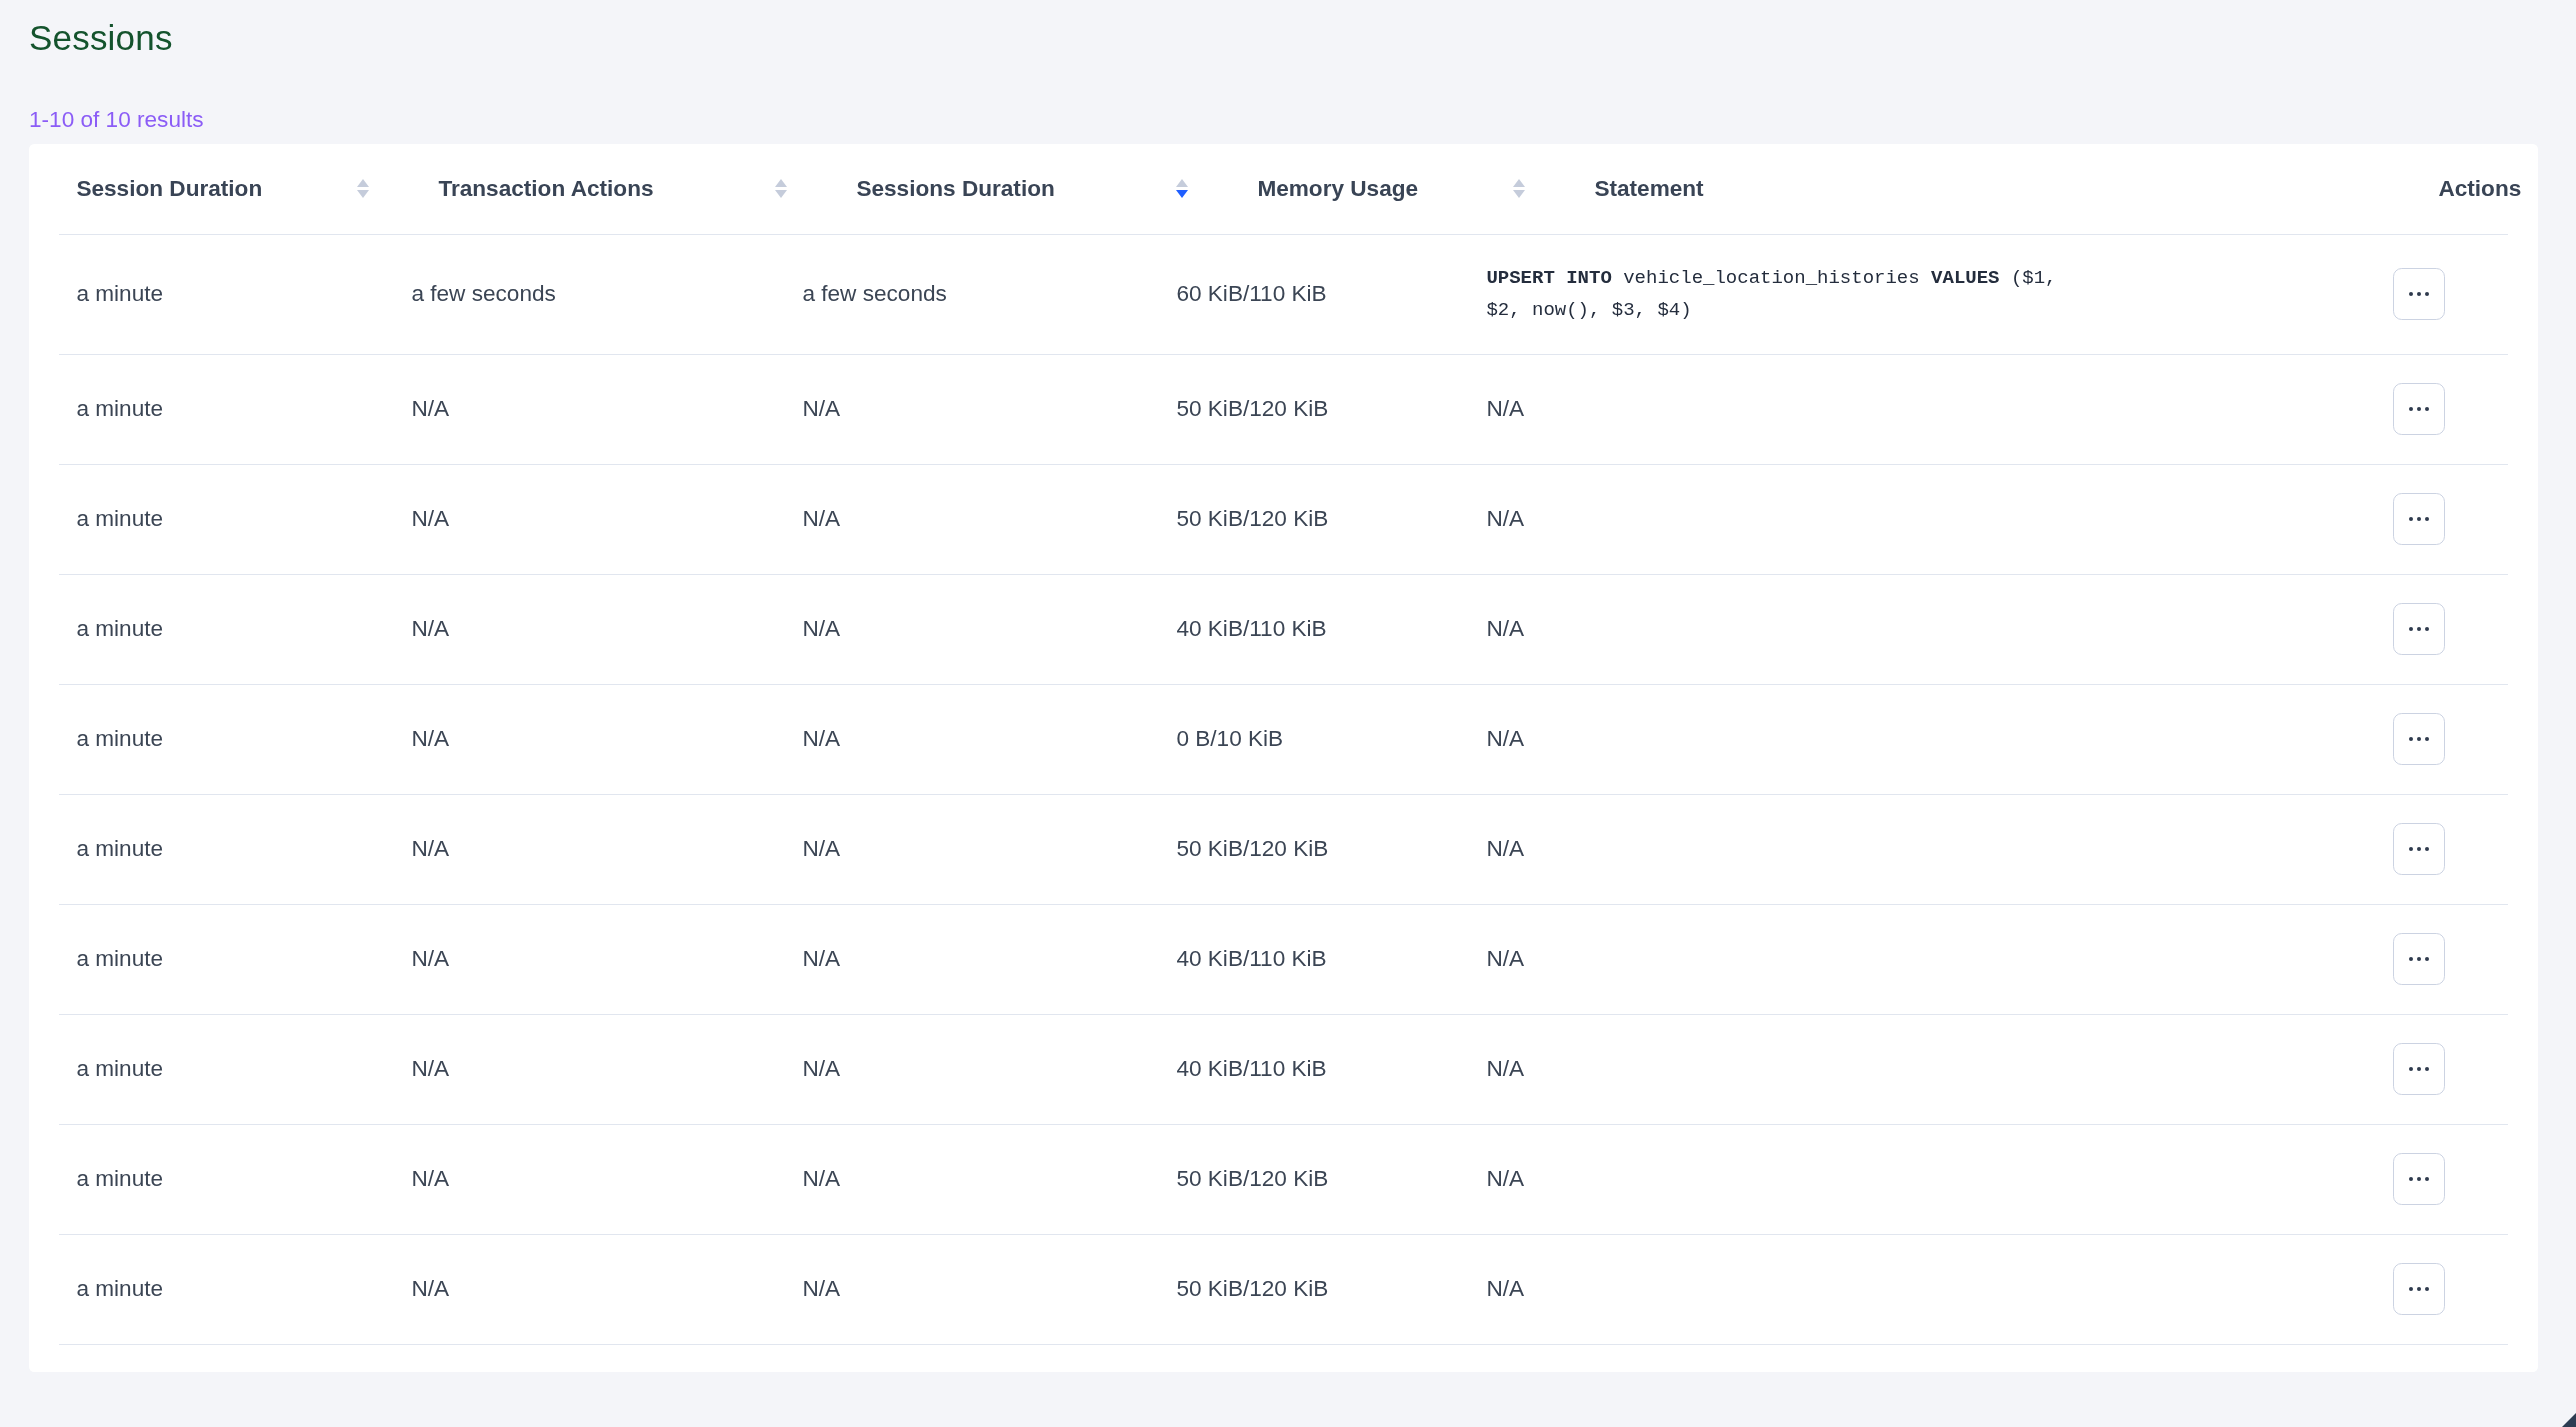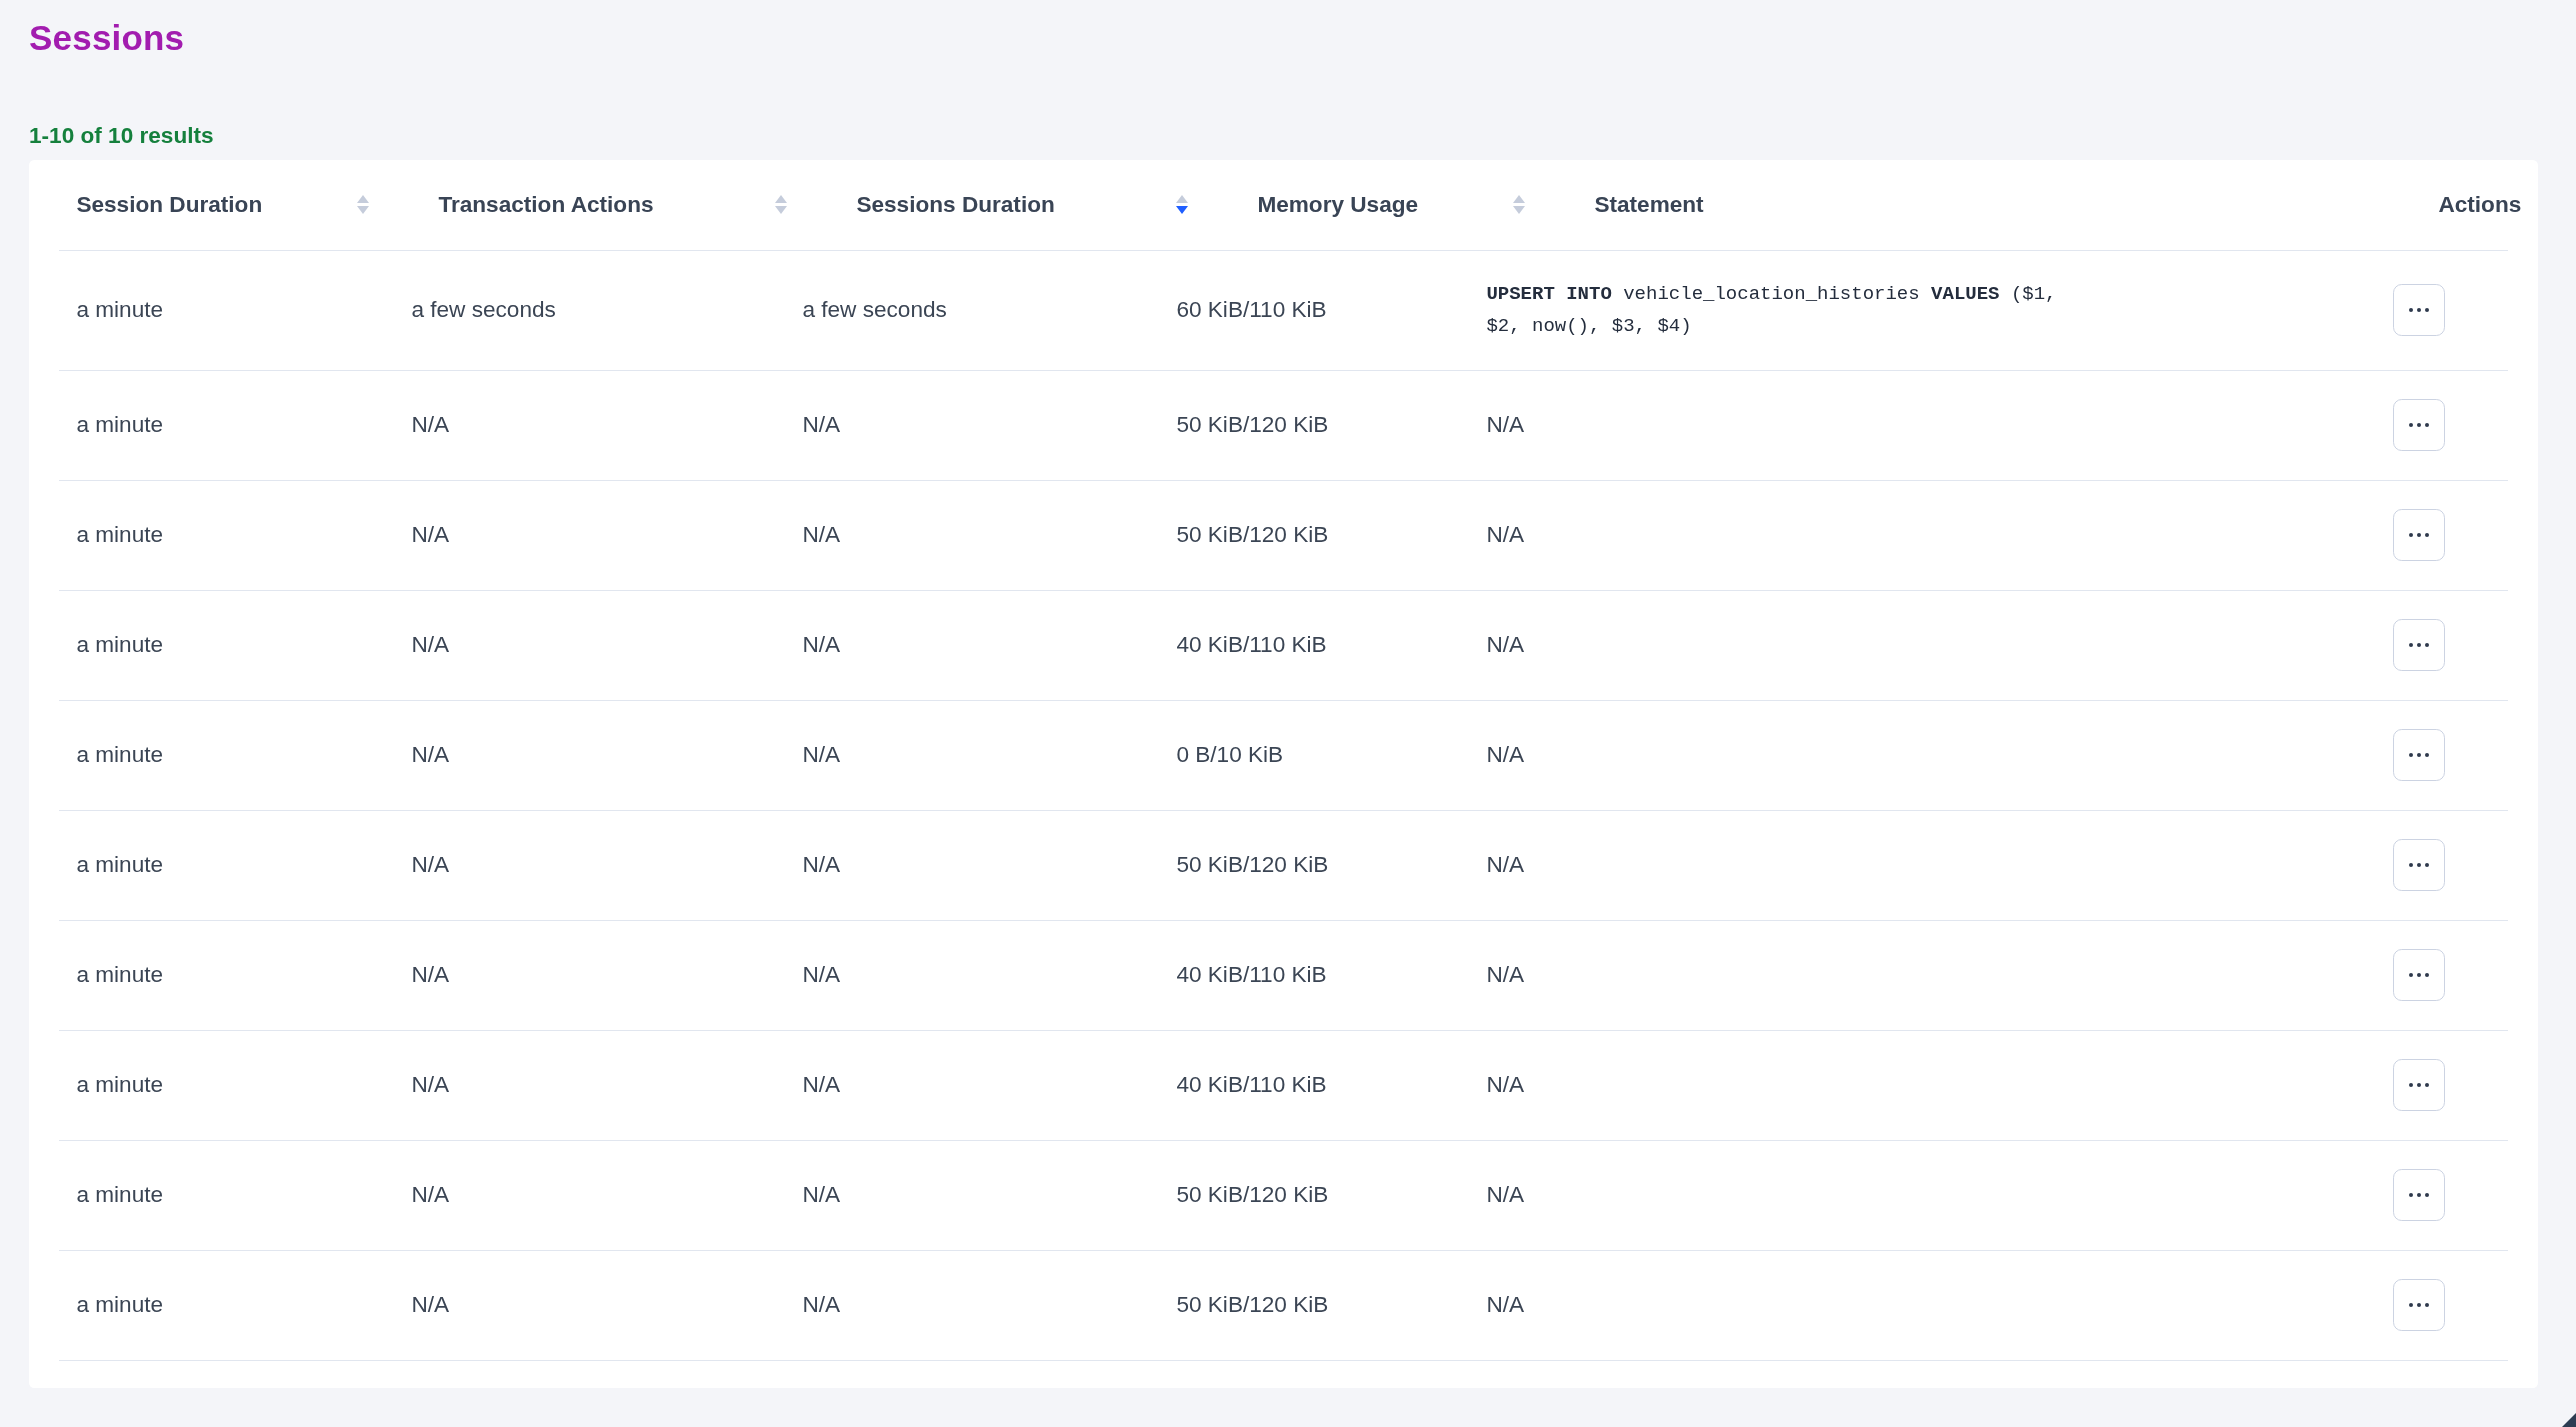--- a/index.html
+++ b/index.html
@@ -17,25 +17,25 @@
   html,body{margin:0;padding:0;}
   body{
     width:2576px;height:1427px;overflow:hidden;position:relative;
     background:var(--page-bg);
     font-family:"Liberation Sans",sans-serif;
     color:var(--body-text);
   }
   .page{padding-left:29px;}
   .page-title{
     margin:0;padding-top:17.4px;height:42px;line-height:42px;
-    font-size:35px;font-weight:700;color:#a21caf;letter-spacing:0.2px;
+    font-size:35px;font-weight:400;color:#14532d;letter-spacing:0.2px;
   }
   .results-count{
-    margin-top:64px;height:26px;line-height:26px;
-    font-size:22.6px;color:#15803d;font-weight:bold;
+    margin-top:48px;height:26px;line-height:26px;
+    font-size:22.6px;color:#8b5cf6;
   }
   .card{
     margin-top:10.4px;width:2509px;background:var(--card-bg);
     border-radius:5.2px;padding-bottom:27px;
   }
   .tblwrap{margin:0 30px;}
   .grid{
     display:grid;
     grid-template-columns:335px 391px 374px 310px 817px 1fr;
     padding-left:17.4px;

